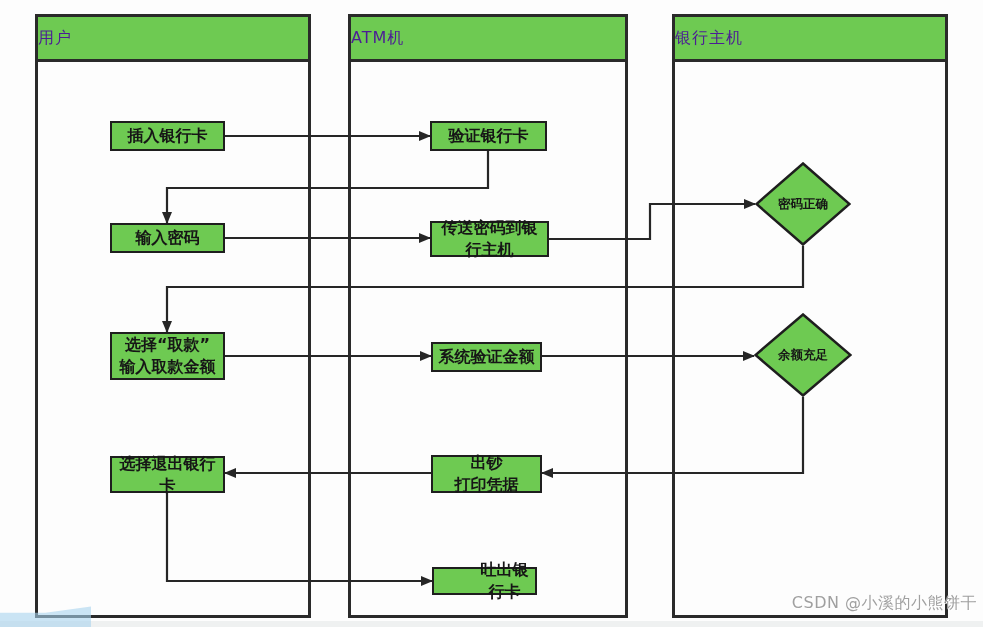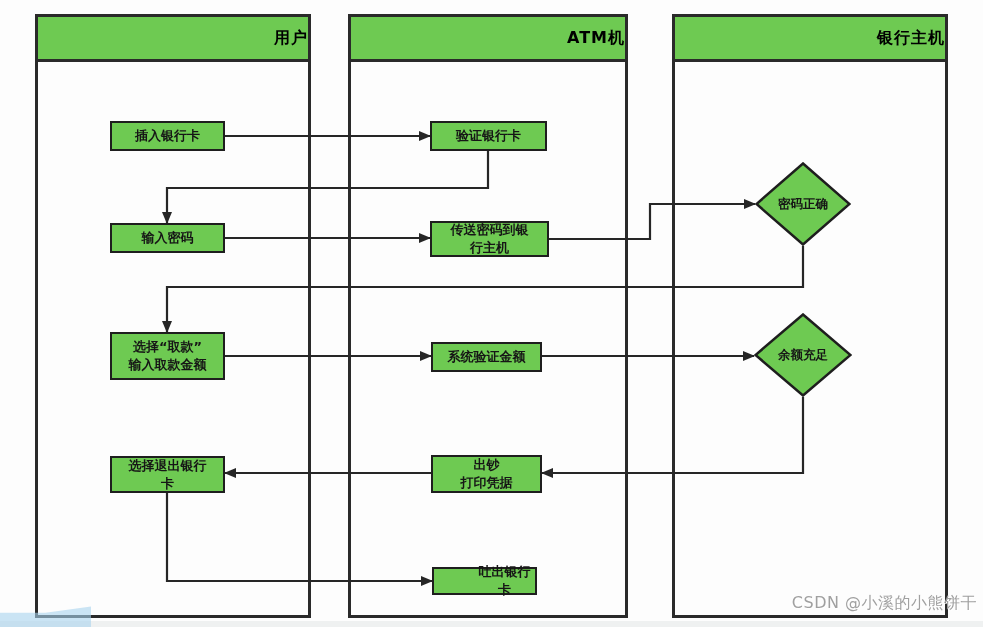--- a/index.html
+++ b/index.html
@@ -15,31 +15,31 @@
     position:relative;width:983px;height:627px;background:var(--bg);
     font-family:"DejaVu Sans","Liberation Sans",sans-serif;overflow:hidden;
   }
   .bottom-strip{position:absolute;left:0;top:621px;width:983px;height:6px;background:#eff1f1;z-index:0;}
   .lane{
     position:absolute;top:14px;height:604px;border:3px solid var(--lane-border);
     box-sizing:border-box;background:transparent;z-index:1;
   }
   .lane-header{
     height:45px;background:var(--node-fill);border-bottom:3px solid var(--lane-border);
-    display:flex;align-items:center;justify-content:flex-end;
-    font-size:16px;font-weight:bold;color:#000000;box-sizing:border-box;letter-spacing:1px;
+    display:flex;align-items:center;justify-content:flex-start;
+    font-size:16px;font-weight:normal;color:#4c1d95;box-sizing:border-box;letter-spacing:1px;
   }
   .lane-user{left:35px;width:276px;}
   .lane-atm{left:348px;width:280px;}
   .lane-host{left:672px;width:276px;}
   .edges-layer{position:absolute;left:0;top:0;z-index:2;pointer-events:none;}
   .node{
     position:absolute;background:var(--node-fill);border:2.5px solid var(--node-border);
     display:flex;flex-direction:column;align-items:center;justify-content:center;
-    font-size:13px;font-weight:bold;color:#161616;line-height:1.35;text-align:center;
+    font-size:16px;font-weight:bold;color:#161616;line-height:1.35;text-align:center;
     box-sizing:border-box;z-index:3;
   }
   .decision{position:absolute;z-index:3;}
   .decision svg{display:block;}
   .decision-label{
     position:absolute;left:0;top:0;width:100%;height:100%;
     display:flex;align-items:center;justify-content:center;
     font-size:12.5px;font-weight:bold;color:#161616;
   }
   .watermark{

